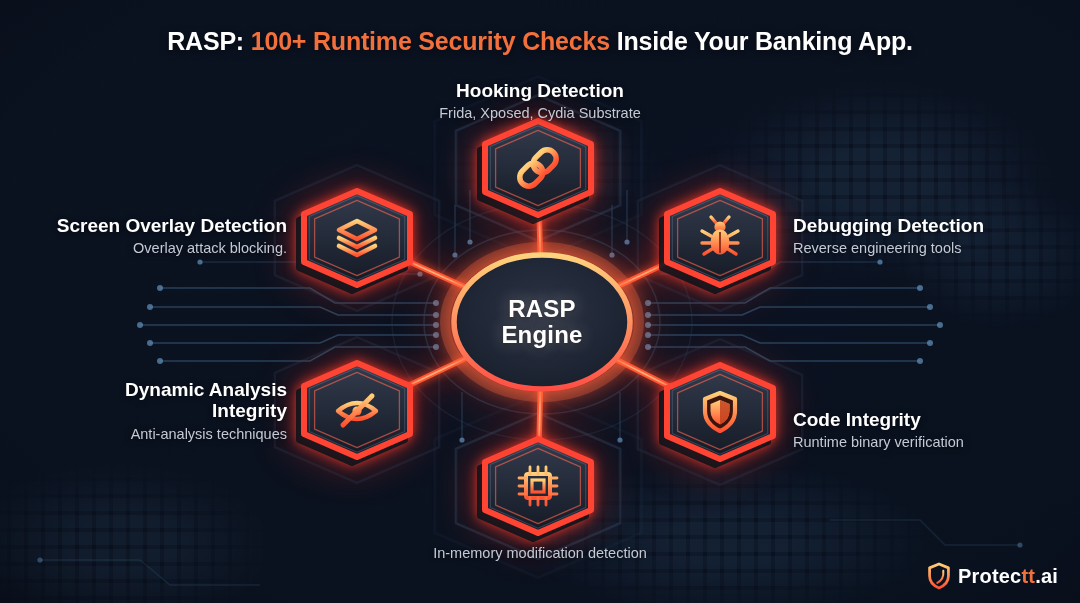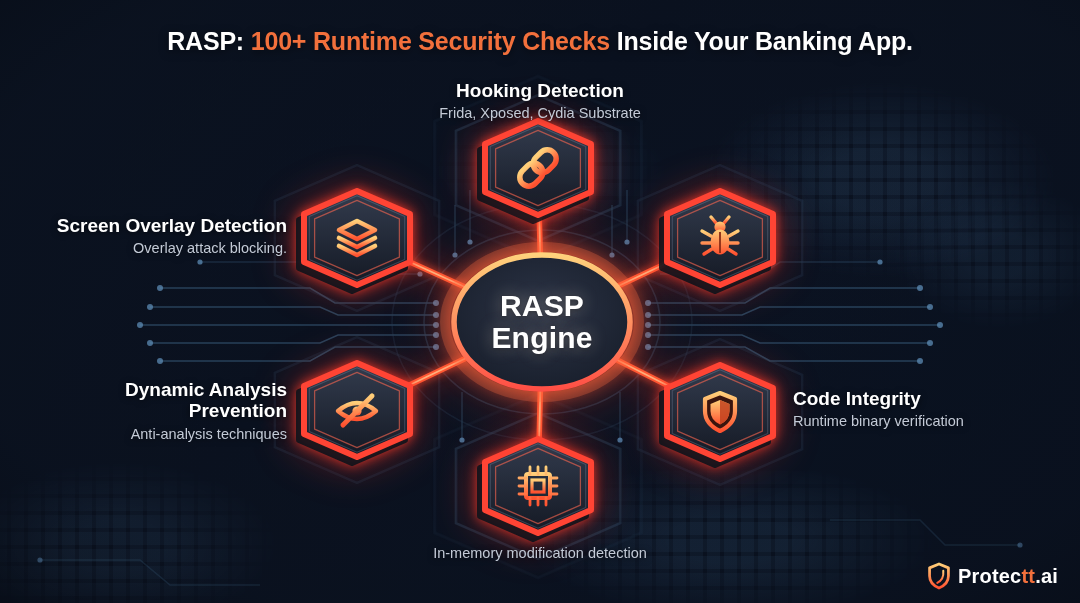--- a/index.html
+++ b/index.html
@@ -23,21 +23,21 @@
   svg{display:block}
   .deco{position:absolute;left:0;top:0;z-index:1;pointer-events:none}
   .spokes{position:absolute;left:0;top:0;z-index:2;pointer-events:none;
     filter:drop-shadow(0 0 4px rgba(255,72,40,.9)) drop-shadow(0 0 14px rgba(255,60,38,.45));}
   .hex-node{position:absolute;z-index:3;
     filter:drop-shadow(0 0 6px rgba(255,58,40,.85)) drop-shadow(0 0 20px rgba(255,50,36,.4));}
   .center-hub{position:absolute;z-index:4;
     filter:drop-shadow(0 0 10px rgba(255,92,52,.8)) drop-shadow(0 0 28px rgba(255,60,40,.4));}
   .hub-text{
     position:absolute;z-index:5;display:flex;align-items:center;justify-content:center;
-    text-align:center;font-weight:800;font-size:30px;line-height:1.08;letter-spacing:.2px;
+    text-align:center;font-weight:800;font-size:24px;line-height:1.08;letter-spacing:.2px;
     text-shadow:0 0 16px rgba(255,235,210,.35), 0 1px 4px rgba(0,0,0,.4);
   }
   .page-title{
     position:absolute;left:0;top:27px;width:100%;text-align:center;z-index:6;
     font-size:25px;font-weight:800;letter-spacing:-.2px;
     text-shadow:0 2px 8px rgba(0,0,0,.55);
   }
   .page-title .hl{color:#f2703c;}
   .node-label{position:absolute;z-index:6;text-shadow:0 1px 6px rgba(0,0,0,.65);}
   .node-label .t{font-size:19px;font-weight:800;color:#fff;line-height:1.12;}
@@ -266,27 +266,31 @@
   <div class="node-label lbl-center" style="top:80px">
     <div class="t">Hooking Detection</div>
     <div class="s">Frida, Xposed, Cydia Substrate</div>
   </div>
 
   <div class="node-label lbl-left" style="top:215px">
     <div class="t">Screen Overlay Detection</div>
     <div class="s">Overlay attack blocking.</div>
   </div>
 
+  <div class="node-label lbl-right" style="top:215px">
+    <div class="t">Debugging Detection</div>
+    <div class="s">Reverse engineering tools</div>
+  </div>
 
   <div class="node-label lbl-left" style="top:379px;width:185px">
-    <div class="t">Dynamic Analysis Prevention</div>
+    <div class="t">Dynamic Analysis Integrity</div>
     <div class="s">Anti-analysis techniques</div>
   </div>
 
-  <div class="node-label lbl-right" style="top:388px">
+  <div class="node-label lbl-right" style="top:409px">
     <div class="t">Code Integrity</div>
     <div class="s">Runtime binary verification</div>
   </div>
 
   <div class="node-label lbl-center" style="top:541px">
     <div class="s">In-memory modification detection</div>
   </div>
 
   <div class="footer-brand">
     <svg width="24" height="28" viewBox="-14 -16 28 32">

